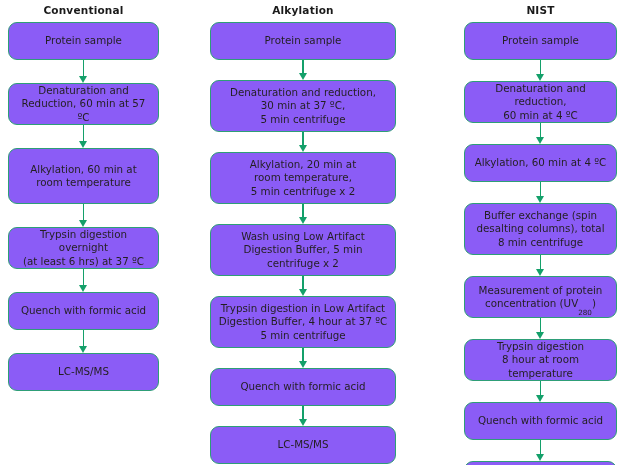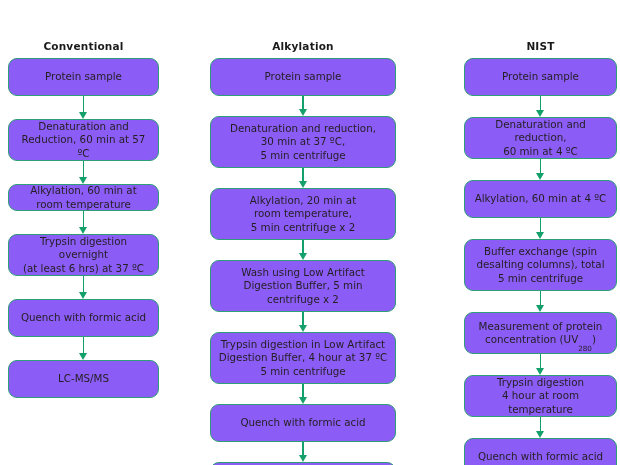--- a/index.html
+++ b/index.html
@@ -36,21 +36,20 @@
 
   .column-title {
     font-size: 10.5px;
     font-weight: bold;
     color: #1a1a1a;
     text-align: center;
     letter-spacing: 0.2px;
     height: 22px;
     line-height: 20px;
     white-space: nowrap;
-    margin-top: 36px;
   }
 
   .node {
     box-sizing: border-box;
     border: 1px solid #2e9e77;
     border-radius: 9px;
     background: #8b5cf6;
     color: #231f20;
     font-size: 10.3px;
     line-height: 13.2px;
@@ -111,21 +110,21 @@
         <span class="head"></span>
       </div>
 
     <div class="node" style="height:42px">Denaturation and
 Reduction, 60 min at 57 ºC</div>
     <div class="connector" style="height:23px">
         <span class="stem"></span>
         <span class="head"></span>
       </div>
 
-    <div class="node" style="height:27px">Alkylation, 60 min at
+    <div class="node" style="height:56px">Alkylation, 60 min at
 room temperature</div>
     <div class="connector" style="height:23px">
         <span class="stem"></span>
         <span class="head"></span>
       </div>
 
     <div class="node" style="height:42px">Trypsin digestion overnight
 (at least 6 hrs) at 37 ºC</div>
     <div class="connector" style="height:23px">
         <span class="stem"></span>
@@ -208,37 +207,37 @@
       </div>
 
     <div class="node" style="height:38px">Alkylation, 60 min at 4 ºC</div>
     <div class="connector" style="height:21px">
         <span class="stem"></span>
         <span class="head"></span>
       </div>
 
     <div class="node" style="height:52px">Buffer exchange (spin
 desalting columns), total
-5 min centrifuge</div>
+8 min centrifuge</div>
     <div class="connector" style="height:21px">
         <span class="stem"></span>
         <span class="head"></span>
       </div>
 
     <div class="node" style="height:42px">
       <span><span>Measurement of protein
 concentration (UV</span><sub>280</sub><span>)</span></span>
     </div>
     <div class="connector" style="height:21px">
         <span class="stem"></span>
         <span class="head"></span>
       </div>
 
     <div class="node" style="height:42px">Trypsin digestion
-4 hour at room temperature</div>
+8 hour at room temperature</div>
     <div class="connector" style="height:21px">
         <span class="stem"></span>
         <span class="head"></span>
       </div>
 
     <div class="node" style="height:38px">Quench with formic acid</div>
     <div class="connector" style="height:21px">
         <span class="stem"></span>
         <span class="head"></span>
       </div>

